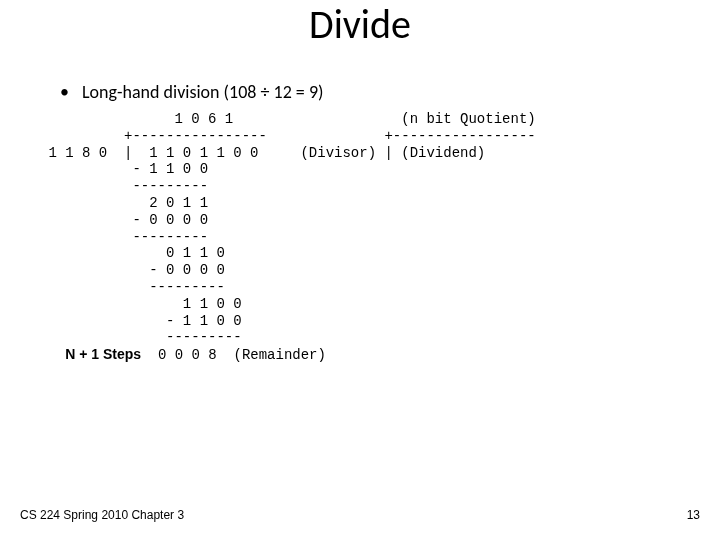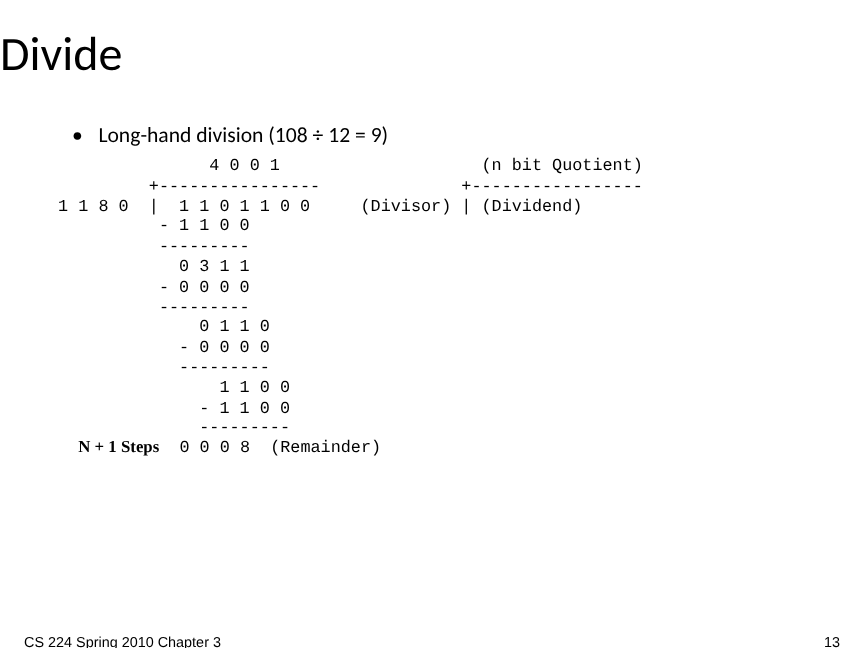--- a/index.html
+++ b/index.html
@@ -13,24 +13,23 @@
     position: relative;
     overflow: hidden;
   }
   .slide {
     width: 720px;
     height: 540px;
     position: relative;
     box-sizing: border-box;
   }
   .title {
-    text-align: left;
+    text-align: center;
     font-size: 40px;
     font-weight: 400;
-    margin-top: 20px;
     margin-bottom: 30px;
   }
   .bullet-line {
     font-size: 18px;
     margin-left: 60px;
     margin-bottom: 8px;
     margin-top: 32px;
   }
   .bullet-dot {
     display: inline-block;
@@ -39,21 +38,21 @@
   .division-block {
     font-family: "Courier New", Courier, monospace;
     font-size: 14px;
     line-height: 1.2;
     white-space: pre;
     margin-left: 40px;
     margin-top: 6px;
   }
   .division-block .bold {
     font-weight: bold;
-    font-family: Liberation Serif, serif;
+    font-family: Liberation Sans, sans-serif;
   }
   .footer-left {
     position: absolute;
     left: 20px;
     bottom: 18px;
     font-size: 12px;
     font-family: Arial, sans-serif;
   }
   .footer-right {
     position: absolute;
@@ -66,26 +65,26 @@
 </head>
 <body>
 
 <div class="slide">
   <div class="title">Divide</div>
 
   <div class="bullet-line">
     <span class="bullet-dot">•</span><span>Long-hand division (108 ÷ 12 = 9)</span>
   </div>
 
-  <div class="division-block"><span>                4 0 0 1                    (n bit Quotient)</span>
+  <div class="division-block"><span>                1 0 6 1                    (n bit Quotient)</span>
 <span>          +----------------              +-----------------</span>
 <span> 1 1 8 0  |  1 1 0 1 1 0 0     (Divisor) | (Dividend)</span>
 <span>           - 1 1 0 0</span>
 <span>           ---------</span>
-<span>             0 3 1 1</span>
+<span>             2 0 1 1</span>
 <span>           - 0 0 0 0</span>
 <span>           ---------</span>
 <span>               0 1 1 0</span>
 <span>             - 0 0 0 0</span>
 <span>             ---------</span>
 <span>                 1 1 0 0</span>
 <span>               - 1 1 0 0</span>
 <span>               ---------</span>
    <span class="bold">N + 1 Steps</span><span>  0 0 0 8  (Remainder)</span></div>
 

